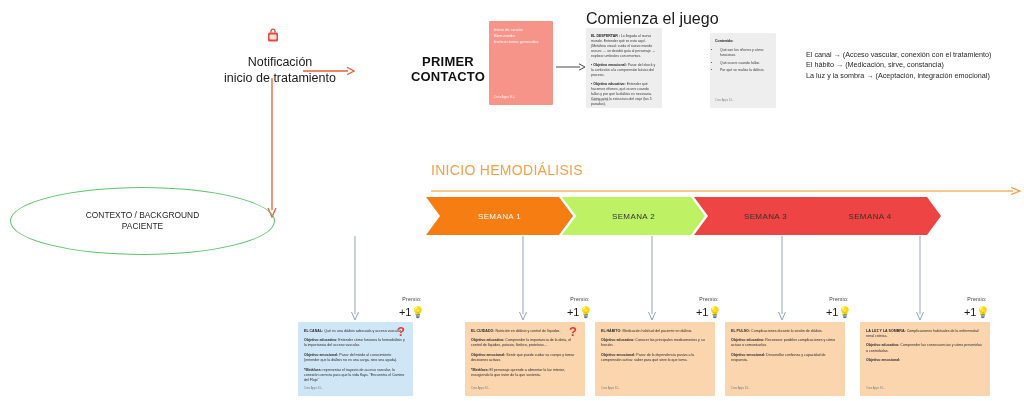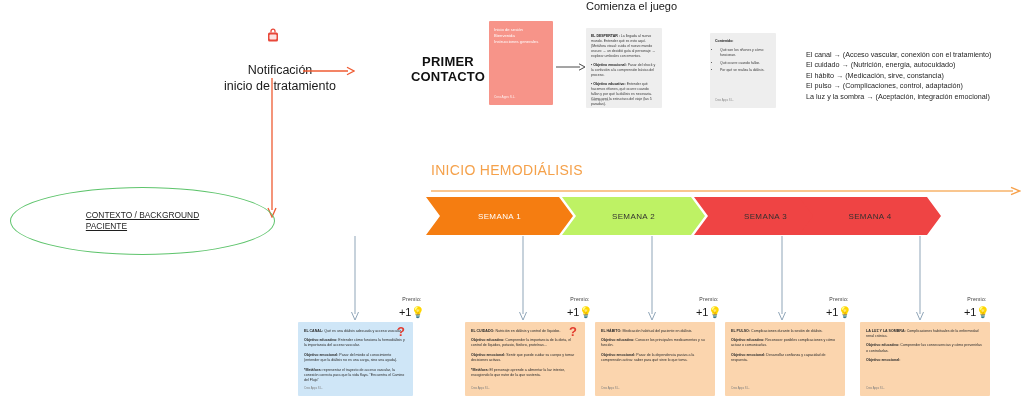--- a/index.html
+++ b/index.html
@@ -11,21 +11,21 @@
     color:#1f1f1f;
   }
   .abs { position:absolute; }
 
   
   #alarm-icon {
     left:265px; top:28px; width:16px; height:16px;
     font-size:14px; line-height:16px; text-align:center;
   }
   #notif-block {
-    left:200px; top:62px; width:160px;
+    left:200px; top:54px; width:160px;
     text-align:center; font-size:12.5px; line-height:16px; color:#1a1a1a;
   }
   #arrow-notif-contact {
     left:303px; top:62px; width:52px; height:10px;
   }
   #primer-contacto {
     left:393px; top:54px; width:110px;
     font-size:13px; font-weight:bold; letter-spacing:.2px; color:#111;
     text-align:center;
   }
@@ -36,21 +36,21 @@
     background:#f79489; border-radius:1px; padding:6px 5px 4px 5px;
     color:#ffffff; font-size:4.2px; line-height:6.2px;
     position:absolute;
   }
   #card-pink .ftr { position:absolute; left:5px; bottom:5px; font-size:3.2px; opacity:.85; }
 
   #arrow-pink-gray { left:556px; top:58px; width:30px; height:10px; }
 
   
   #comienza-title {
-    left:586px; top:0; font-size:11px; color:#1a1a1a;
+    left:586px; top:10px; font-size:16px; color:#1a1a1a;
   }
   .gray-card {
     background:#eeeeee; border-radius:1px; color:#3a3a3a;
     font-size:3.5px; line-height:5px; padding:6px 5px;
   }
   #card-gray-1 { left:586px; top:28px; width:76px; height:80px; }
   #card-gray-2 { left:710px; top:33px; width:66px; height:75px; }
   .gray-card .hd { font-weight:bold; color:#1a1a1a; }
   .gray-card .bullets { margin:4px 0 0 0; padding-left:5px; }
   .gray-card .bullets li { margin-bottom:2.5px; }
@@ -67,21 +67,21 @@
   
   #arrow-down-red { left:265px; top:78px; width:14px; height:140px; }
 
   
   #context-ellipse {
     left:10px; top:187px; width:265px; height:68px;
     border:1.4px solid #5ec46c; border-radius:50%;
     display:flex; align-items:center; justify-content:center;
   }
   #context-ellipse .txt {
-    font-size:8.4px; line-height:11px; color:#1f1f1f;text-decoration:underline;
+    text-align:center; font-size:8.4px; line-height:11px; color:#1f1f1f;
   }
 
   
   #hemo-title {
     left:431px; top:162px; font-size:14px; color:#f5a14a; letter-spacing:.3px;
   }
   #hemo-rule { left:431px; top:182px; width:590px; height:10px; }
 
   #chevrons { left:287px; top:197px; width:725px; height:38px; }
   .chev {
@@ -169,23 +169,21 @@
   <ul class="bullets">
     <li>Qué son los riñones y cómo funcionan.</li>
     <li>Qué ocurre cuando fallan.</li>
     <li>Por qué se realiza la diálisis.</li>
   </ul>
   <div class="ftr">Creo Apps S.L.</div>
 </div>
 
 <div class="abs" id="metaphor-list">
   <div>El canal → (Acceso vascular, conexión con el tratamiento)</div>
-  <div>El cuidado → (Nutrición, energía, autocuidado)</div>
   <div>El hábito → (Medicación, sirve, constancia)</div>
-  <div>El pulso → (Complicaciones, control, adaptación)</div>
   <div>La luz y la sombra → (Aceptación, integración emocional)</div>
 </div>
 
 <div class="abs" id="arrow-down-red">
   <svg width="14" height="140" viewBox="0 0 14 140">
     <line x1="7" y1="0" x2="7" y2="132" stroke="#ef5b32" stroke-width="1.3"></line>
     <path d="M3 130 L7 139 L11 130" fill="none" stroke="#ef5b32" stroke-width="1.3"></path>
   </svg>
 </div>
 

